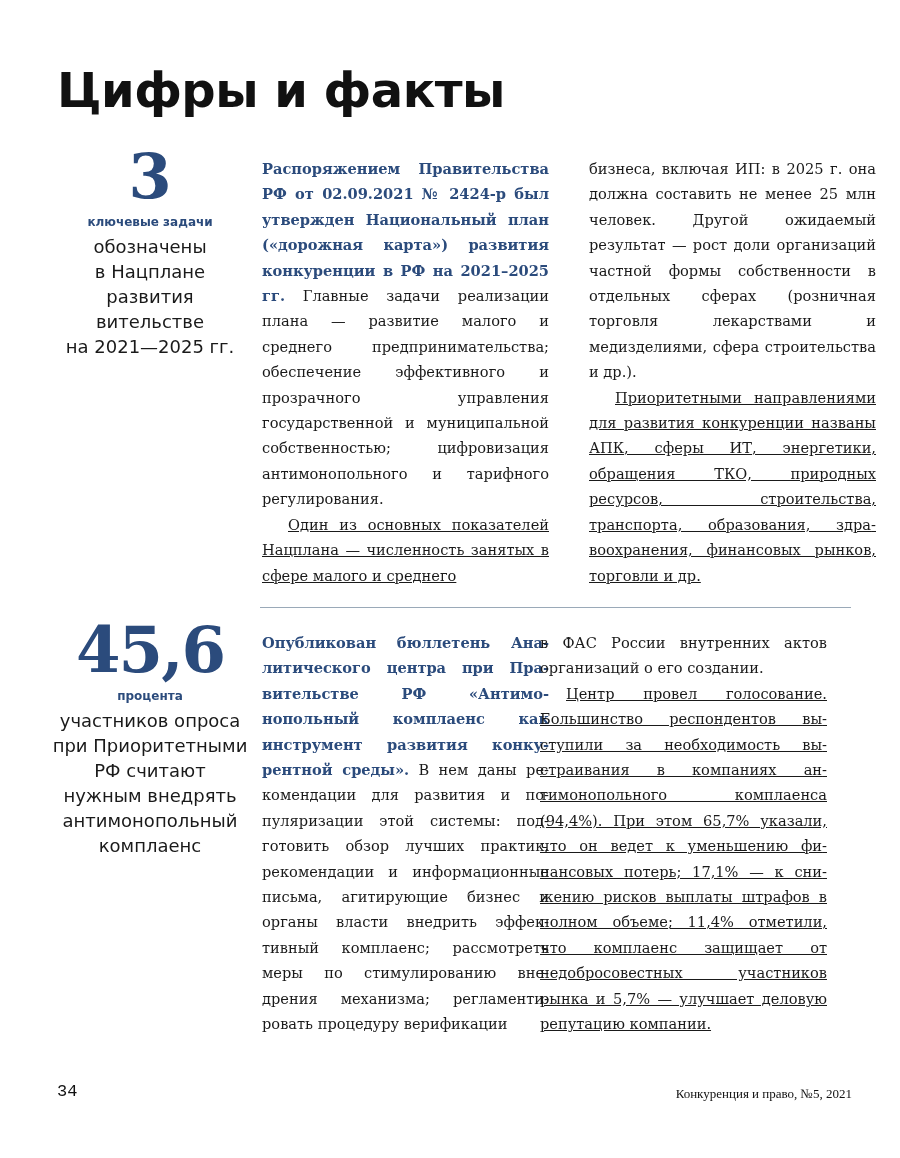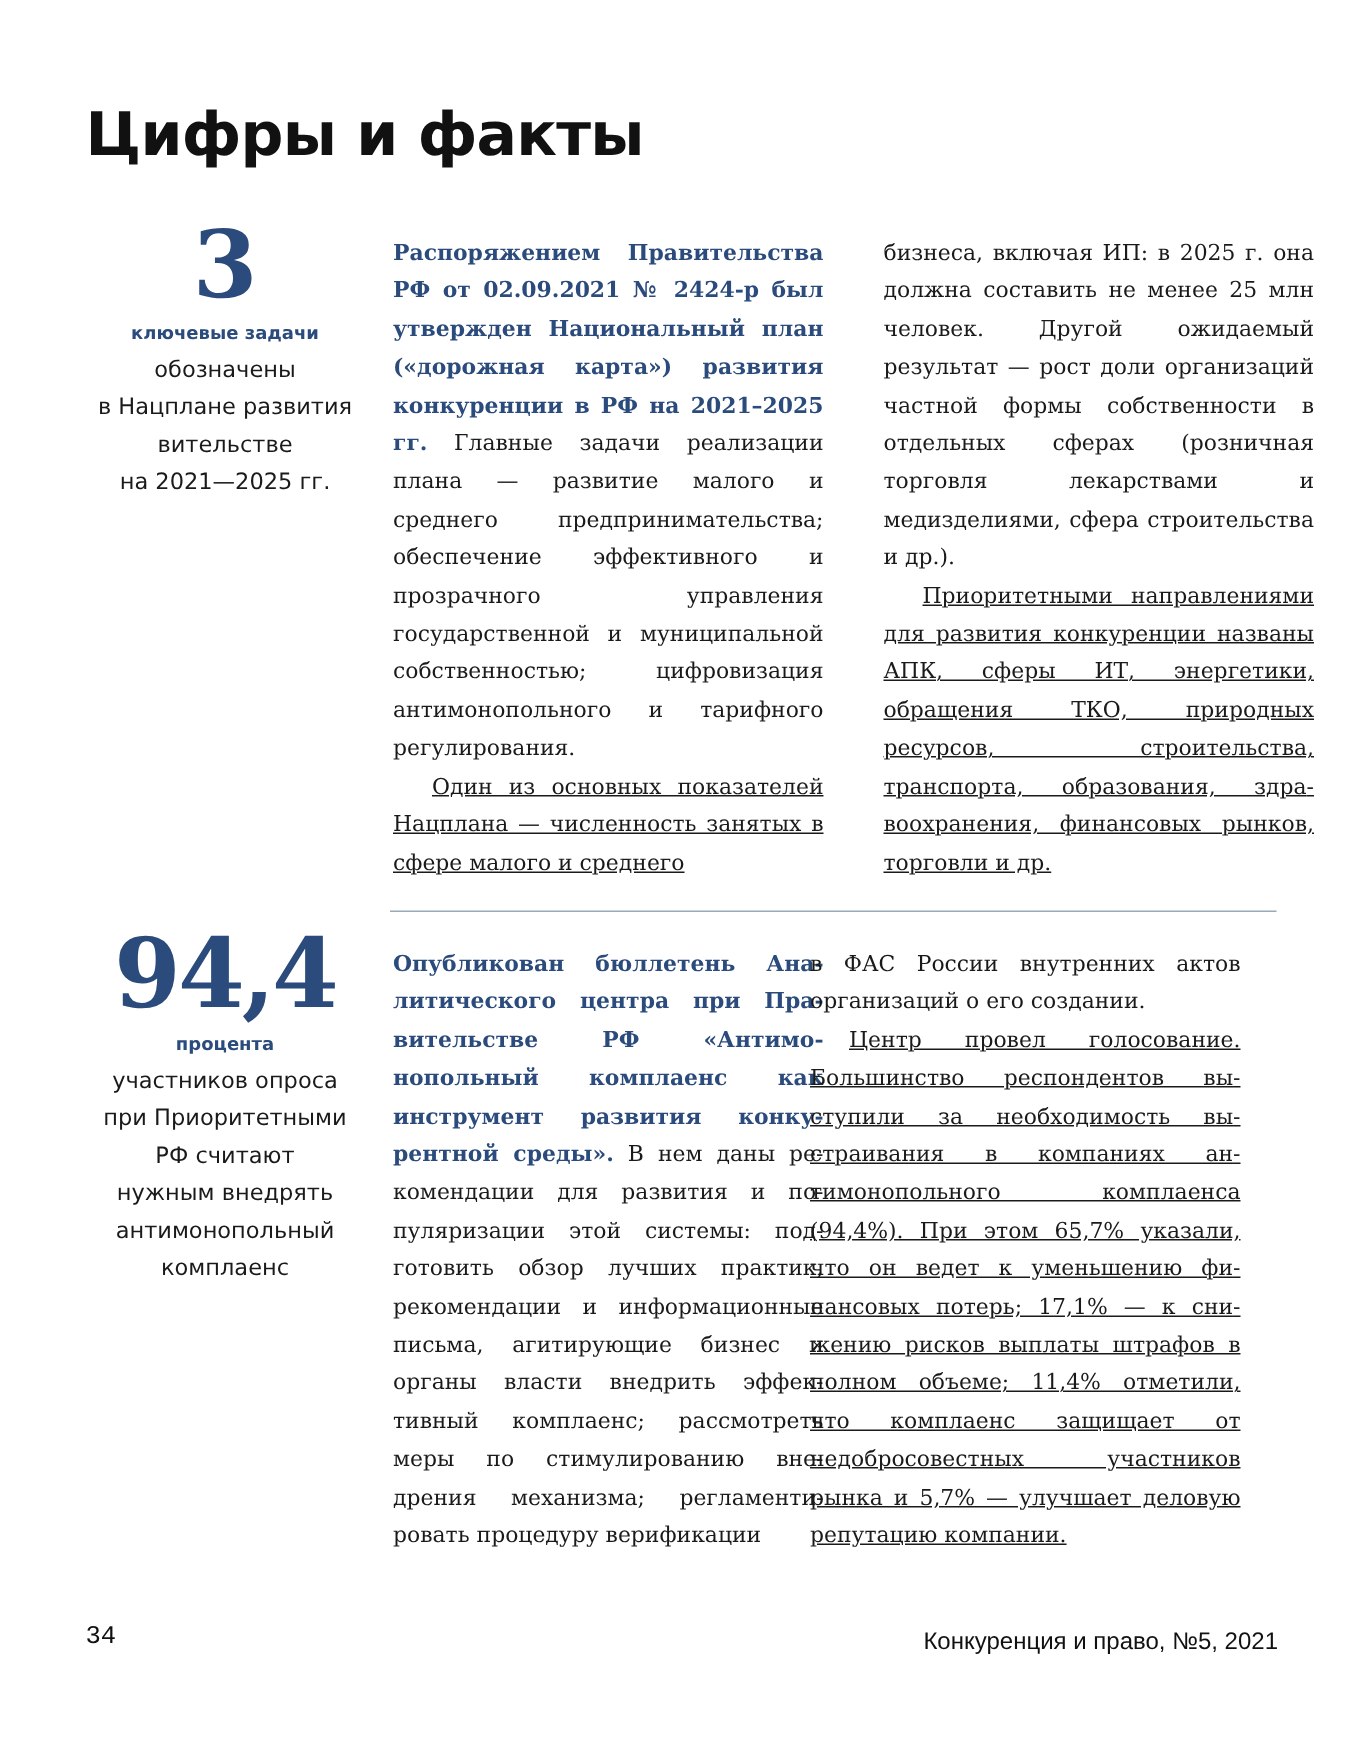--- a/index.html
+++ b/index.html
@@ -1,37 +1,37 @@
 <!DOCTYPE html>
 <html><head>
 <meta charset="utf-8">
 <style>
   html, body { margin: 0; padding: 0; background: #ffffff; }
   body { width: 900px; height: 1158px; position: relative; overflow: hidden; color: #1a1a1a; }
   .page-title {
     position: absolute; left: 57px; top: 62px;
     font-family: "DejaVu Sans", sans-serif; font-weight: bold;
-    font-size: 40px; letter-spacing: -0.5px; color: #111;
+    font-size: 48px; letter-spacing: -0.5px; color: #111;
     margin: 0; line-height: 56px;
   }
   .fact-block { position: absolute; left: 50px; width: 200px; text-align: center; }
   .fact-number {
     font-family: "DejaVu Serif", serif; font-weight: bold; color: #2b4b7c;
     line-height: 1;
   }
   .fact-block.b1 { top: 146px; }
   .fact-block.b1 .fact-number { font-size: 62px; }
   .fact-block.b2 { top: 618px; }
   .fact-block.b2 .fact-number { font-size: 64px; letter-spacing: -2px; }
   .fact-unit {
     font-family: "DejaVu Sans", sans-serif; font-weight: bold; color: #2b4b7c;
     font-size: 12px; line-height: 24px; margin-top: 2px;
   }
   .fact-desc {
-    font-family: "DejaVu Sans", sans-serif; font-size: 15px; color: #1a1a1a;
+    font-family: "DejaVu Sans", sans-serif; font-size: 18px; color: #1a1a1a;
     line-height: 25px;
   }
   .fact-desc span { display: block; }
   .col {
     position: absolute; width: 287px;
     font-family: "DejaVu Serif", serif; font-size: 14.6px; line-height: 25.4px;
     text-align: justify; color: #1a1a1a;
     hyphens: manual;
   }
   .col p { margin: 0; }
@@ -44,21 +44,21 @@
   .divider {
     position: absolute; left: 260px; top: 607px; width: 591px; height: 1px;
     background: #9aa9b8;
   }
   .footer-page {
     position: absolute; left: 57px; top: 1082px;
     font-family: Liberation Mono, monospace; font-size: 17px; color: #111;
   }
   .footer-journal {
     position: absolute; right: 48px; top: 1086px;
-    font-family: Liberation Sans, sans-serif; font-size: 16px; color: #111;
+    font-family: Liberation Serif, serif; font-size: 13px; color: #111;
   }
 </style>
 </head>
 <body>
 
 <h1 class="page-title">Цифры и факты</h1>
 
 <div class="fact-block b1">
   <div class="fact-number">3</div>
   <div class="fact-unit">ключевые задачи</div>
@@ -76,21 +76,21 @@
 </div>
 
 <div class="col col2a">
   <p>бизнеса, включая ИП: в 2025 г. она должна составить не менее 25 млн человек. Другой ожида­емый результат — рост доли ор­ганизаций частной формы соб­ственности в отдельных сферах (розничная торговля лекарства­ми и медизделиями, сфера стро­ительства и др.).</p>
   <p class="indent">Приоритетными направлени­ями для развития конкуренции названы АПК, сферы ИТ, энер­гетики, обращения ТКО, при­родных ресурсов, строительства, транспорта, образования, здра­воохранения, финансовых рын­ков, торговли и др.</p>
 </div>
 
 <div class="divider"></div>
 
 <div class="fact-block b2">
-  <div class="fact-number">94,4</div>
+  <div class="fact-number">45,6</div>
   <div class="fact-unit">процента</div>
   <div class="fact-desc">
     <span>участников опроса</span>
     <span>при Приоритетными</span>
     <span>РФ считают</span>
     <span>нужным внедрять</span>
     <span>антимонопольный</span>
     <span>комплаенс</span>
   </div>
 </div>

